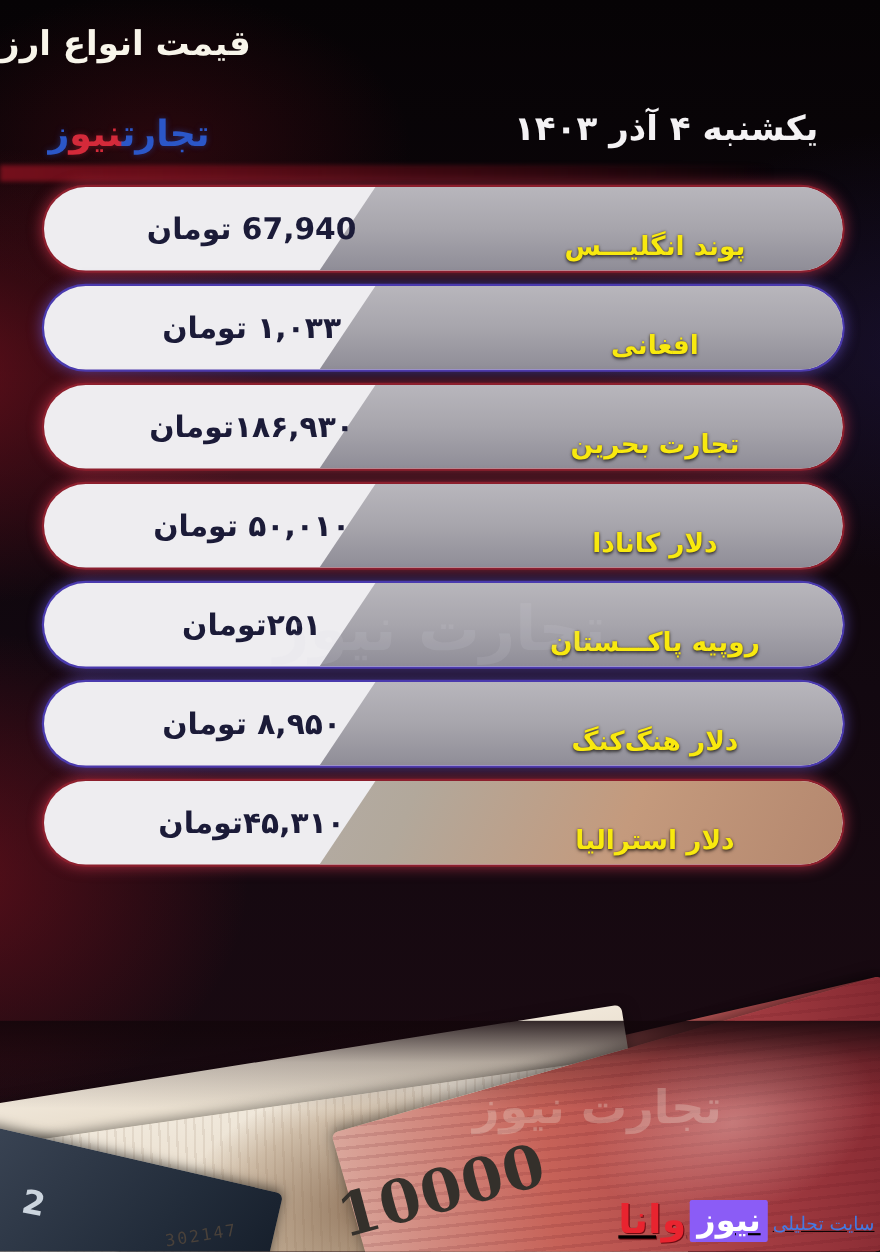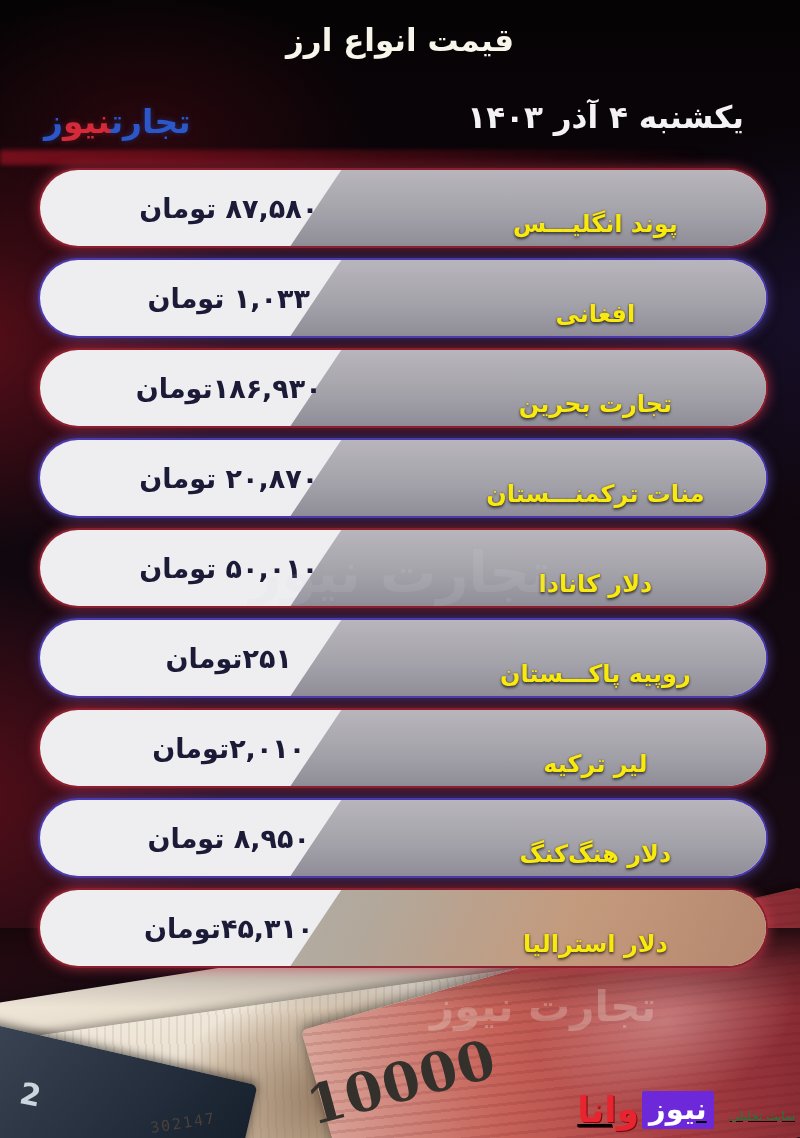--- a/index.html
+++ b/index.html
@@ -8,21 +8,21 @@
   .bg{position:absolute;inset:0;z-index:0;background:
     radial-gradient(420px 300px at -6% 30%, rgba(158,22,38,.55), transparent 70%),
     radial-gradient(380px 320px at -5% 70%, rgba(150,20,34,.50), transparent 70%),
     radial-gradient(320px 200px at 18% 12%, rgba(120,16,28,.30), transparent 72%),
     radial-gradient(430px 280px at 106% 28%, rgba(42,32,96,.38), transparent 72%),
     radial-gradient(520px 300px at 55% 100%, rgba(120,18,30,.45), transparent 72%),
     linear-gradient(180deg,#060305 0%,#120810 55%,#1d0b12 100%);}
   .header-band{position:absolute;left:0;top:150px;width:100%;height:15px;z-index:1;
     background:linear-gradient(90deg, rgba(138,18,32,.8), rgba(96,13,24,.5) 55%, rgba(20,8,14,0) 88%);
     filter:blur(2px);}
-  .title{position:absolute;top:22px;left:0;width:100%;text-align:center;z-index:4;
+  .title{position:absolute;top:22px;left:0;width:100%;text-align:left;z-index:4;
     font-size:31px;font-weight:bold;color:#f8f5ea;direction:rtl;}
   .brand{position:absolute;left:44px;top:102px;z-index:4;font-size:33px;font-weight:bold;
     direction:rtl;white-space:nowrap;}
   .brand .b{color:#2b57c8;text-shadow:0 0 6px rgba(40,80,200,.45);}
   .brand .r{color:#d42a3a;text-shadow:0 0 6px rgba(200,40,60,.4);}
   .date{position:absolute;right:56px;top:99px;z-index:4;font-size:31px;font-weight:bold;
     color:#f4f2f4;direction:rtl;white-space:nowrap;}
   .rows{position:absolute;left:40px;top:170px;width:726px;z-index:2;}
   .row{position:relative;height:76px;margin-bottom:14px;}
   .pill{position:absolute;inset:0;border-radius:38px;background:#eeedf0;overflow:hidden;}
@@ -65,86 +65,72 @@
       linear-gradient(100deg,#daa79c 0%,#c66258 35%,#a83f44 65%,#7c242d 100%);
     box-shadow:0 -4px 12px rgba(0,0,0,.4);}
   .blue-corner{left:-44px;bottom:-48px;width:290px;height:135px;transform:rotate(13deg);
     background:linear-gradient(120deg,#3c4656,#222c3a 60%,#121a26);box-shadow:0 -3px 10px rgba(0,0,0,.5);}
   .blue-num{position:absolute;left:20px;bottom:26px;z-index:2;color:#ccd5de;font-size:30px;
     font-weight:bold;transform:rotate(11deg);}
   .money-shade{position:absolute;inset:-10px 0 0 0;z-index:3;pointer-events:none;
     background:linear-gradient(180deg, rgba(18,6,10,.85) 0%, rgba(18,6,10,.25) 18%, rgba(0,0,0,0) 38%);}
   .vana{position:absolute;right:5px;bottom:8px;z-index:6;display:flex;align-items:center;text-decoration:underline;}
   .vana-name{color:#e8242f;font-size:36px;font-weight:bold;text-shadow:1px 1px 0 #6e0c13;}
-  .vana-box{background:#6d28d9;color:#ffffff;font-size:29px;font-weight:bold;
+  .vana-box{background:#8b5cf6;color:#ffffff;font-size:29px;font-weight:bold;
     padding:1px 7px 3px 7px;margin-left:3px;border-radius:2px;}
-  .vana-cap{color:#15803d;font-size:12px;margin-left:16px;align-self:flex-end;
+  .vana-cap{color:#3b82f6;font-size:17px;margin-left:4px;align-self:flex-end;
     margin-bottom:7px;direction:rtl;opacity:.9;}
 </style>
 </head>
 <body>
 
 <div class="canvas">
   <div class="bg"></div>
   <div class="header-band"></div>
 
   <div class="title">قیمت انواع ارز</div>
 
   <div class="brand"><span class="b">تجارت</span><span class="r">نیو</span><span class="b">ز</span></div>
 
   <div class="date">یکشنبه ۴ آذر ۱۴۰۳</div>
 
   <div class="rows" id="rows">
       <div class="row red">
       <div class="pill">
         <div class="gray"></div>
-        <div class="price">۸۷,۵۸۰ تومان</div>
+        <div class="price">67,940 تومان</div>
         <div class="cname">پوند انگلیـــس</div>
       </div>
     </div>
       <div class="row purple">
       <div class="pill">
         <div class="gray"></div>
         <div class="price">۱,۰۳۳ تومان</div>
         <div class="cname">افغانی</div>
       </div>
     </div>
       <div class="row red">
       <div class="pill">
         <div class="gray"></div>
         <div class="price">۱۸۶,۹۳۰تومان</div>
         <div class="cname">تجارت بحرین</div>
       </div>
     </div>
-      <div class="row purple">
-      <div class="pill">
-        <div class="gray"></div>
-        <div class="price">۲۰,۸۷۰ تومان</div>
-        <div class="cname">منات ترکمنـــستان</div>
-      </div>
-    </div>
       <div class="row red">
       <div class="pill">
         <div class="gray"></div>
         <div class="price">۵۰,۰۱۰ تومان</div>
         <div class="cname">دلار کانادا</div>
       </div>
     </div>
       <div class="row purple">
       <div class="pill">
         <div class="gray"></div>
         <div class="price">۲۵۱تومان</div>
         <div class="cname">روپیه پاکـــستان</div>
-      </div>
-    </div>
-      <div class="row red">
-      <div class="pill">
-        <div class="gray"></div>
-        <div class="price">۲,۰۱۰تومان</div>
-        <div class="cname">لیر ترکیه</div>
       </div>
     </div>
       <div class="row purple">
       <div class="pill">
         <div class="gray"></div>
         <div class="price">۸,۹۵۰ تومان</div>
         <div class="cname">دلار هنگ‌کنگ</div>
       </div>
     </div>
       <div class="row red last">

